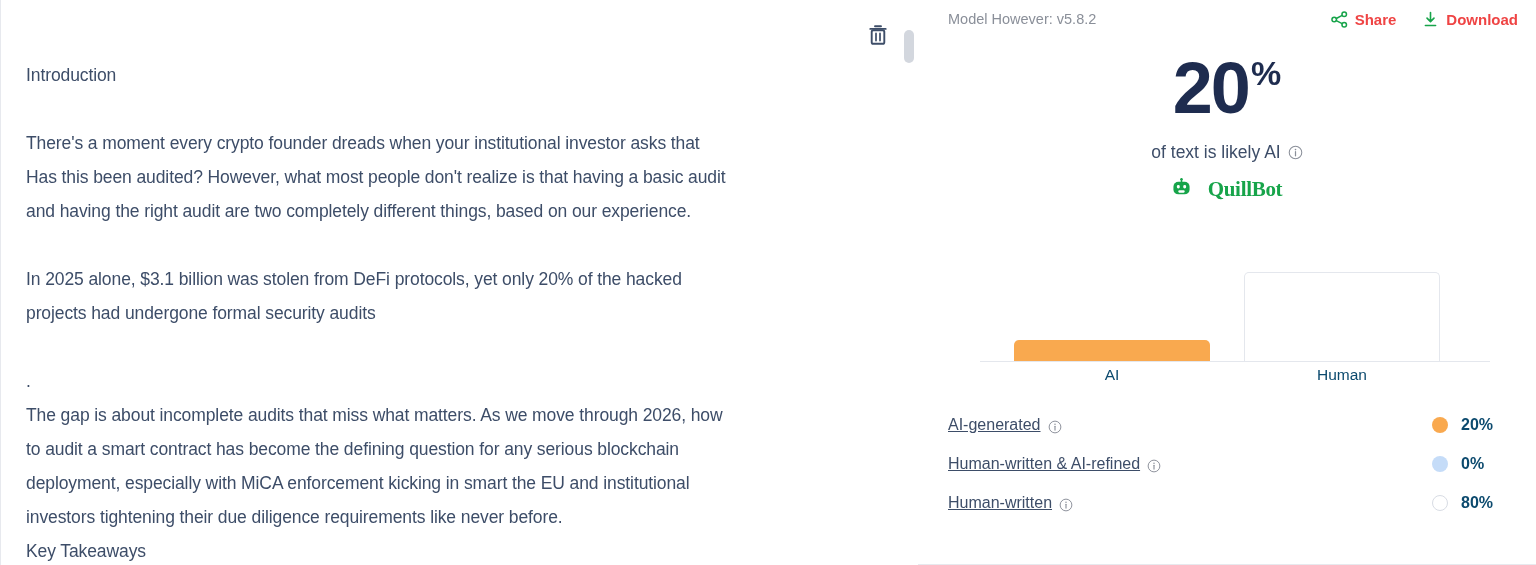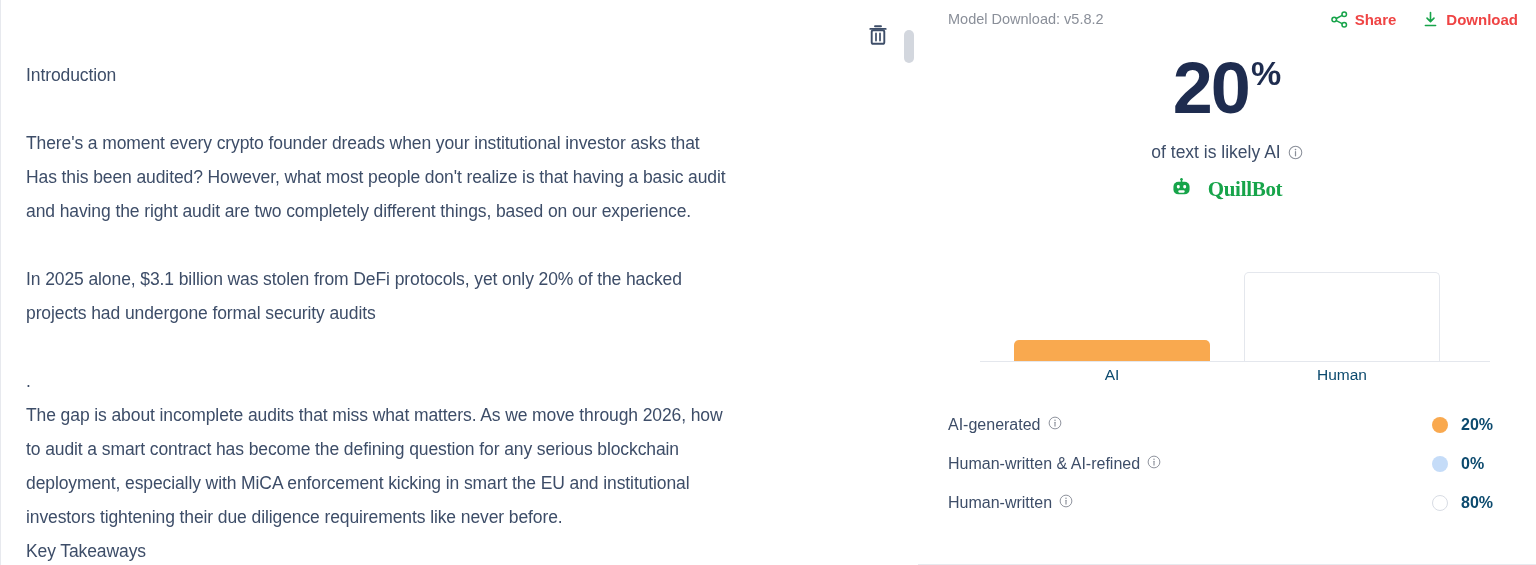--- a/index.html
+++ b/index.html
@@ -181,23 +181,24 @@
     left: 0; top: 405px;
     width: 618px;
     padding: 0 30px 0 30px;
   }
   .legend-row {
     display: flex; align-items: center;
     height: 39px;
   }
   .legend-label {
     flex: 1;
-    display: flex; align-items: flex-start; gap: 7px;
+    display: flex; align-items: flex-end; gap: 7px;
     font-size: 16px;
     color: #3d4d68;
+    text-decoration: underline;
   }
   .legend-dot {
     width: 16px; height: 16px;
     border-radius: 50%;
     margin-right: 13px;
   }
   .legend-pct {
     width: 45px;
     text-align: left;
     font-size: 16px;
@@ -243,21 +244,21 @@
     </div>
 
     <div id="editor-scrollbar-track">
       <div id="editor-scrollbar-thumb"></div>
     </div>
   </div>
 
   <div id="result-panel">
 
     <div id="result-header">
-      <span id="model-version">Model Download: v5.8.2</span>
+      <span id="model-version">Model However: v5.8.2</span>
 
       <div class="header-action">
         <span>
           <svg width="17" height="17" viewBox="0 0 18 18" fill="none">
             <circle cx="14" cy="3.4" r="2.4" stroke="#17a44a" stroke-width="1.6"></circle>
             <circle cx="14" cy="14.6" r="2.4" stroke="#17a44a" stroke-width="1.6"></circle>
             <circle cx="3.4" cy="9" r="2.4" stroke="#17a44a" stroke-width="1.6"></circle>
             <path d="M5.6 7.9 11.8 4.6M5.6 10.2l6.2 3.2" stroke="#17a44a" stroke-width="1.6" stroke-linecap="round"></path>
           </svg>
         </span>

